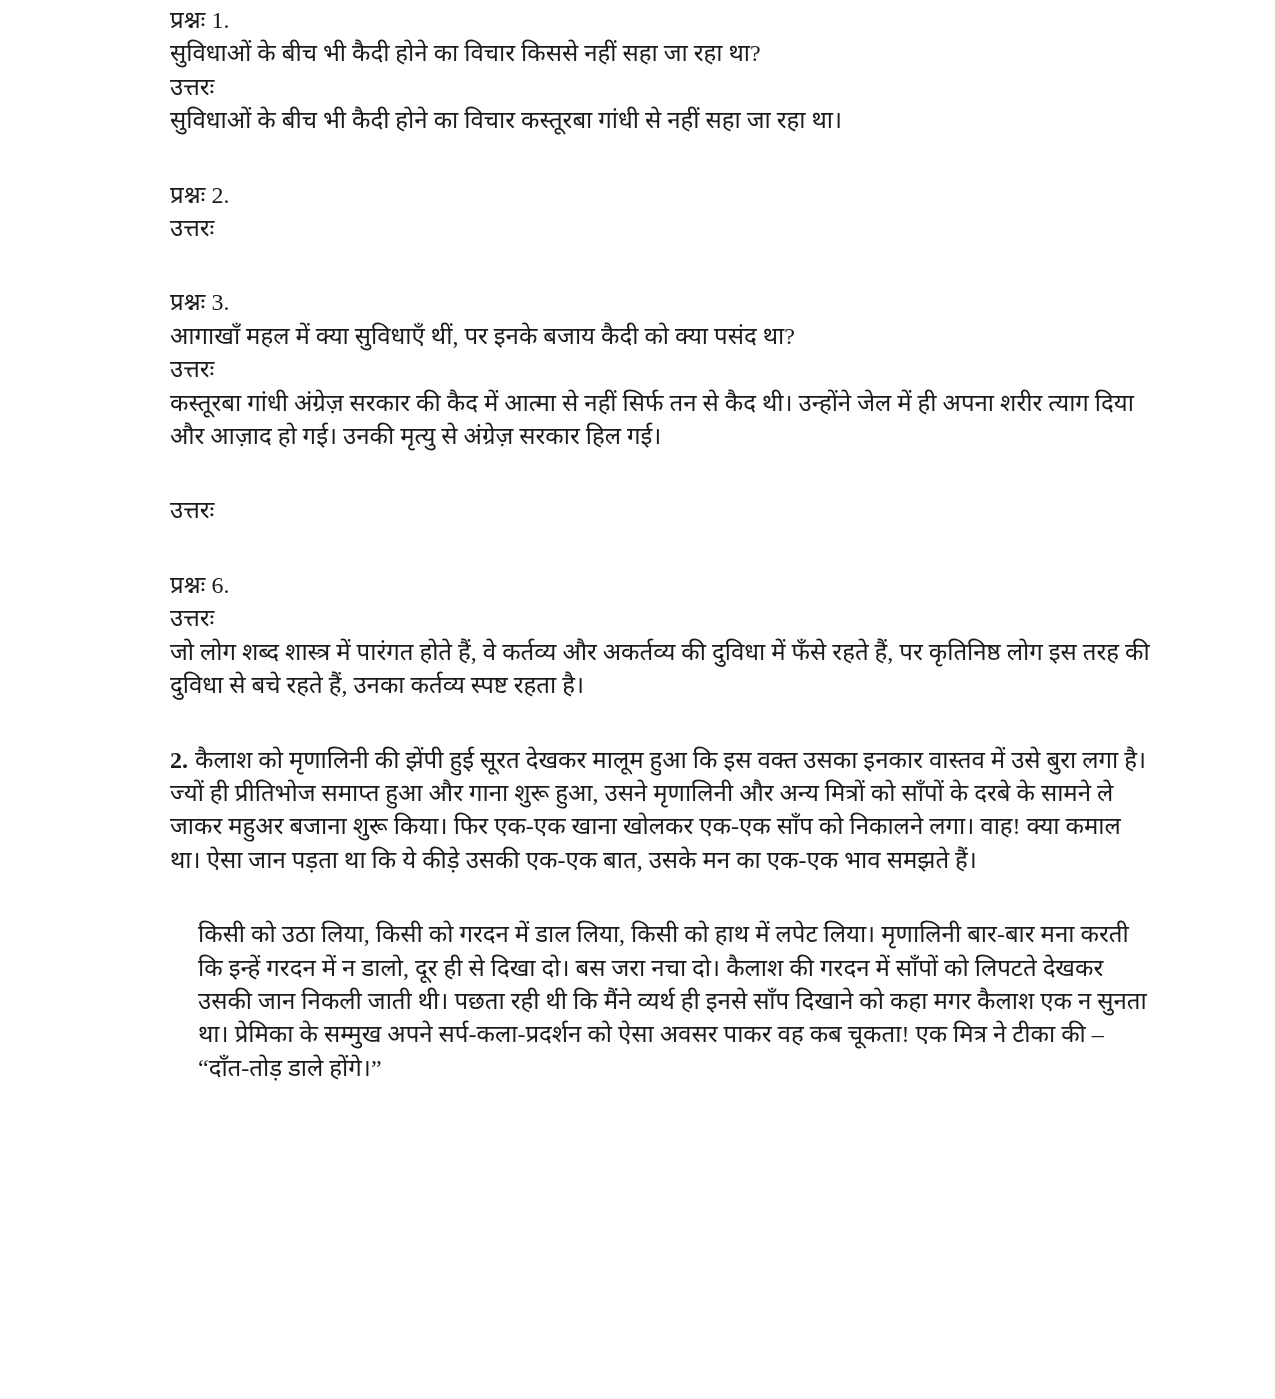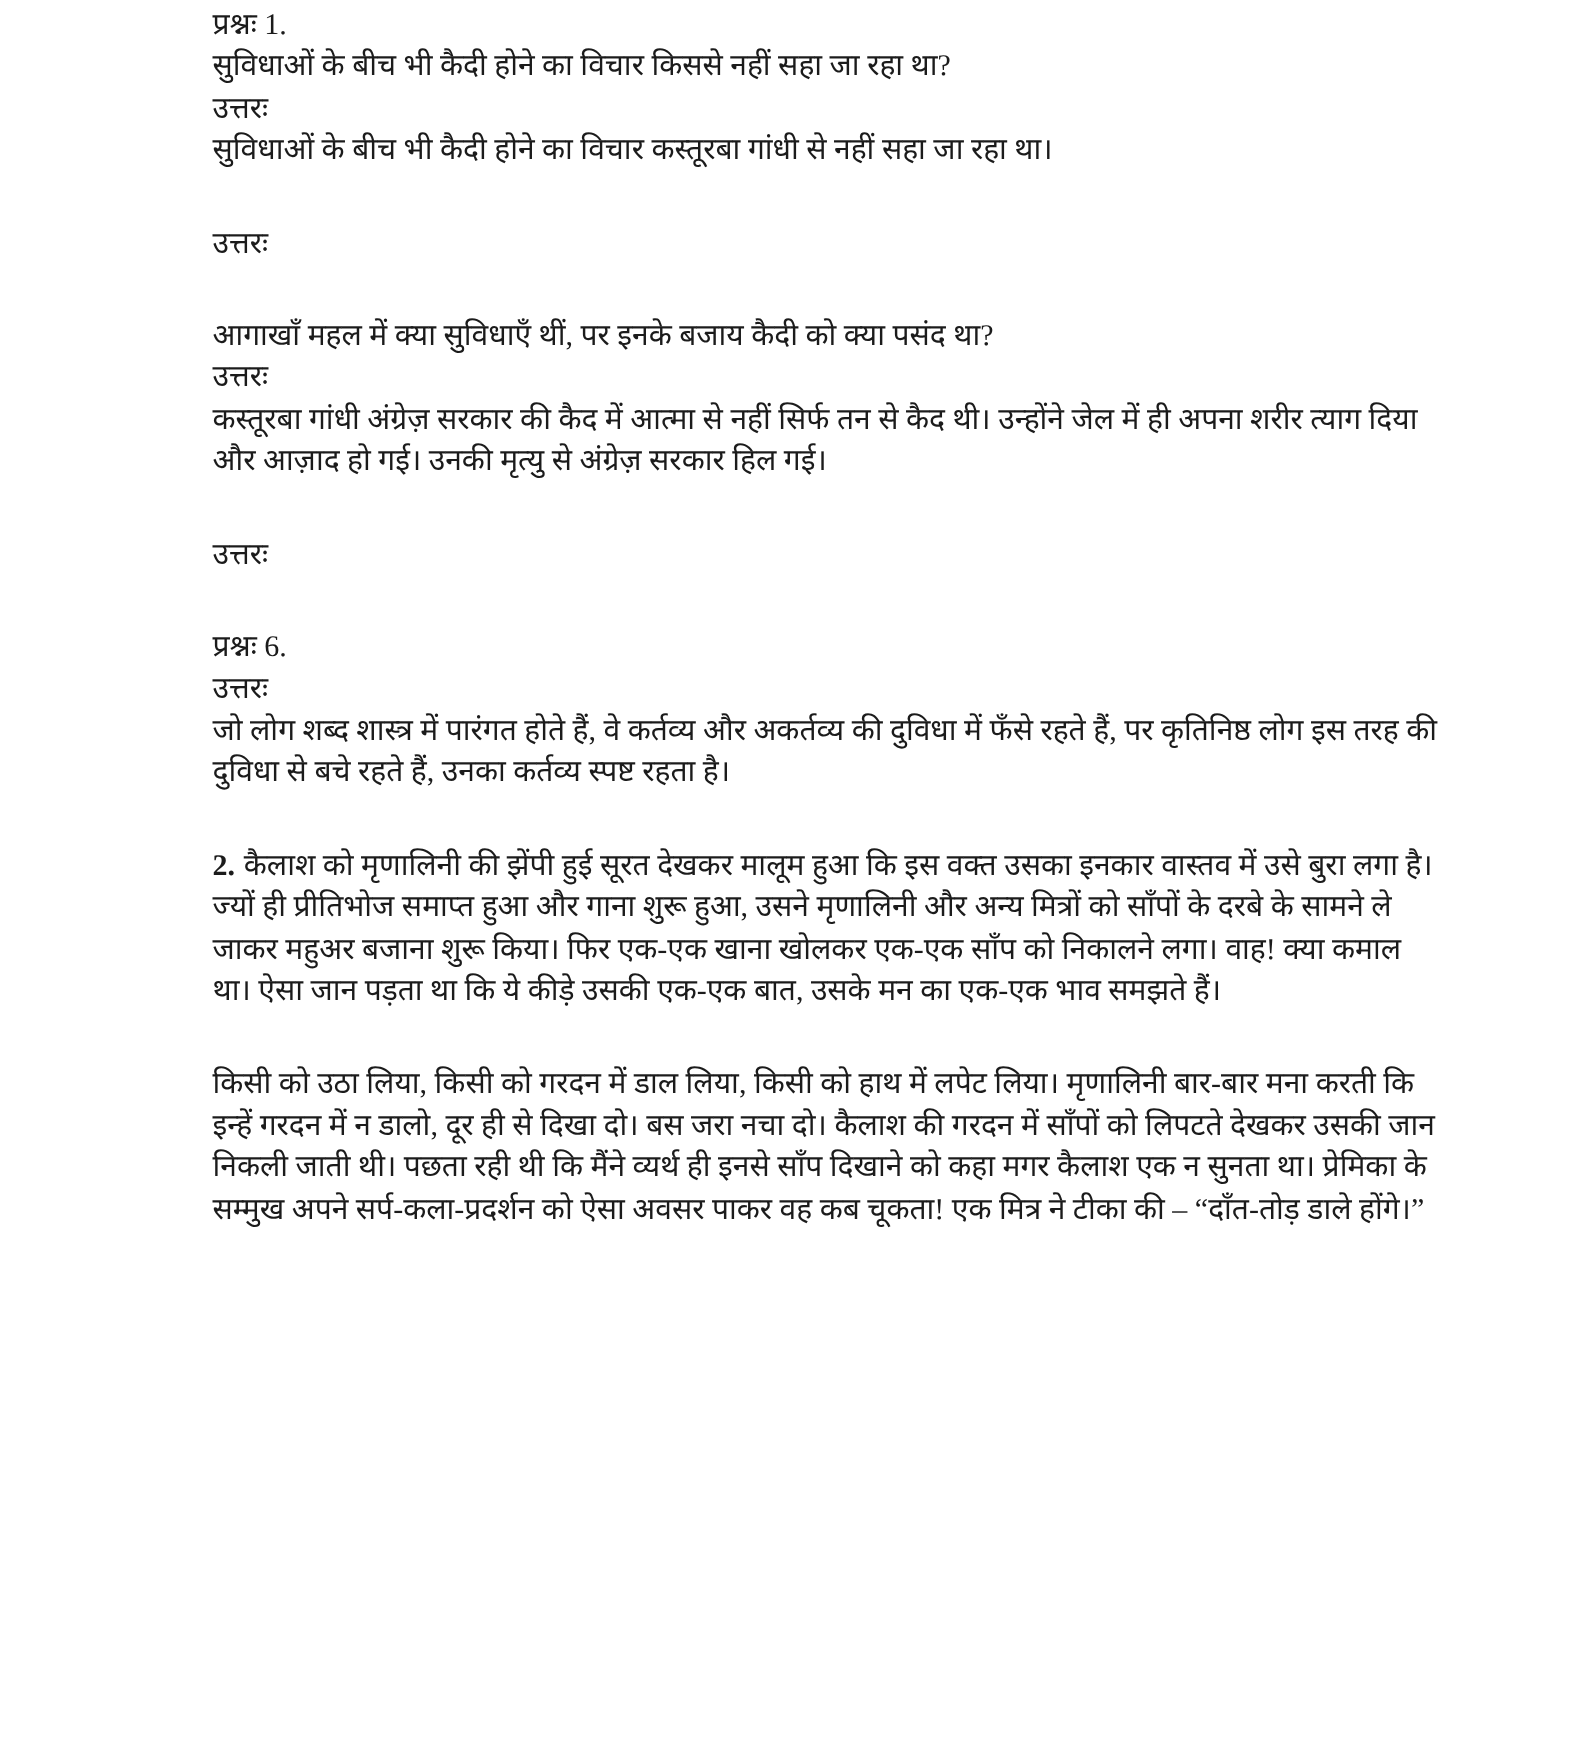--- a/index.html
+++ b/index.html
@@ -19,20 +19,21 @@
     width: 1275px;
     min-height: 1399px;
     padding: 4px 125px 20px 170px;
     background: #ffffff;
   }
   .qa-section, .prose-section {
     margin: 0 0 41px 0;
   }
   .prose-section:last-child {
     margin-bottom: 0;
+    margin-left: 28px;
   }
   p.line {
     margin: 0;
     font-size: 24px;
     line-height: 33.4px;
     font-weight: 400;
     text-align: left;
   }
   .para-number {
     font-weight: 700;
@@ -45,24 +46,26 @@
 <div class="page">
 
   <section class="qa-section">
     <p class="line">प्रश्नः 1.</p>
     <p class="line">सुविधाओं के बीच भी कैदी होने का विचार किससे नहीं सहा जा रहा था?</p>
     <p class="line">उत्तरः</p>
     <p class="line">सुविधाओं के बीच भी कैदी होने का विचार कस्तूरबा गांधी से नहीं सहा जा रहा था।</p>
   </section>
 
   <section class="qa-section">
+    <p class="line">प्रश्नः 2.</p>
     <p class="line">उत्तरः</p>
   </section>
 
   <section class="qa-section">
+    <p class="line">प्रश्नः 3.</p>
     <p class="line">आगाखाँ महल में क्या सुविधाएँ थीं, पर इनके बजाय कैदी को क्या पसंद था?</p>
     <p class="line">उत्तरः</p>
     <p class="line">कस्तूरबा गांधी अंग्रेज़ सरकार की कैद में आत्मा से नहीं सिर्फ तन से कैद थी। उन्होंने जेल में ही अपना शरीर त्याग दिया और आज़ाद हो गई। उनकी मृत्यु से अंग्रेज़ सरकार हिल गई।</p>
   </section>
 
   <section class="qa-section">
     <p class="line">उत्तरः</p>
   </section>
 
   <section class="qa-section">

